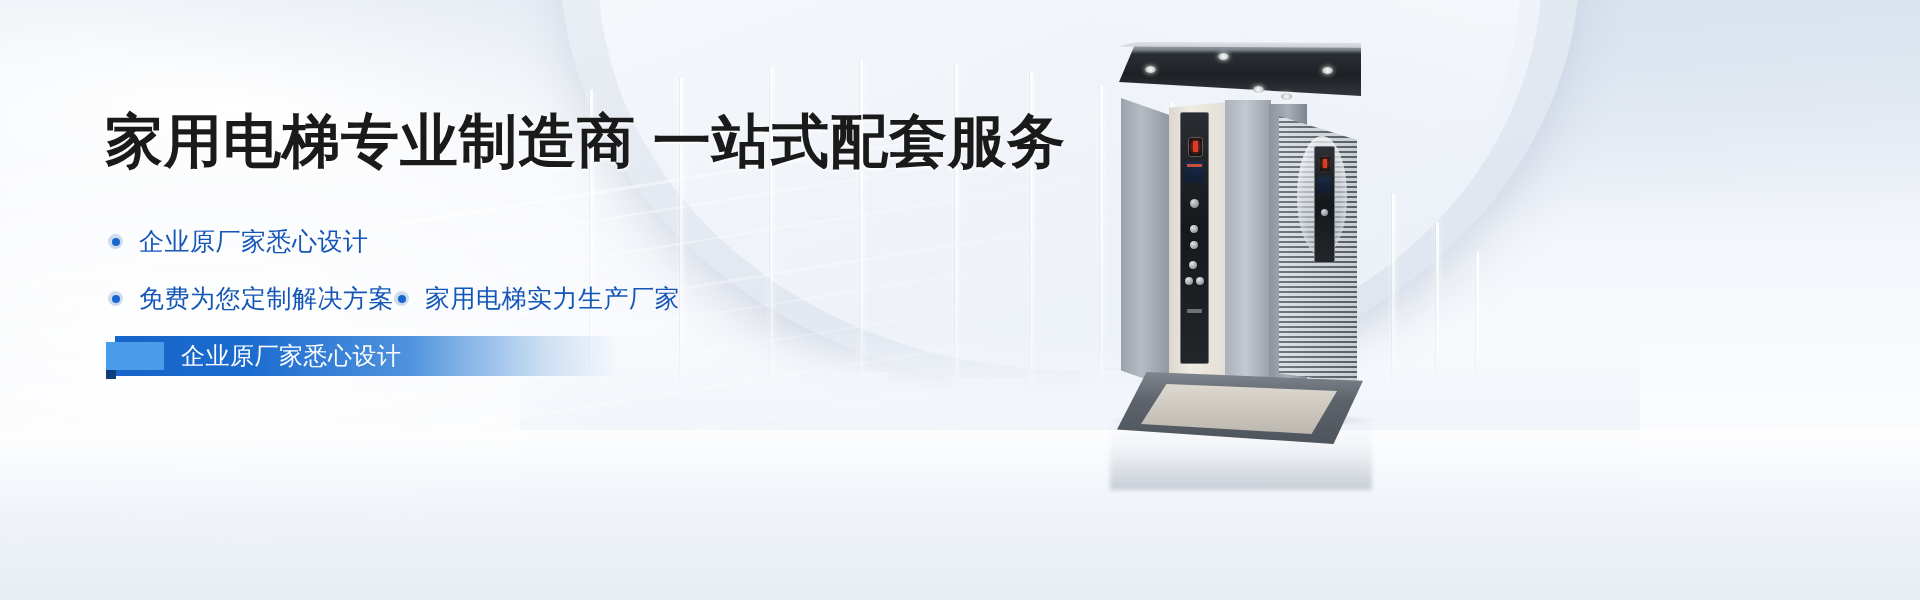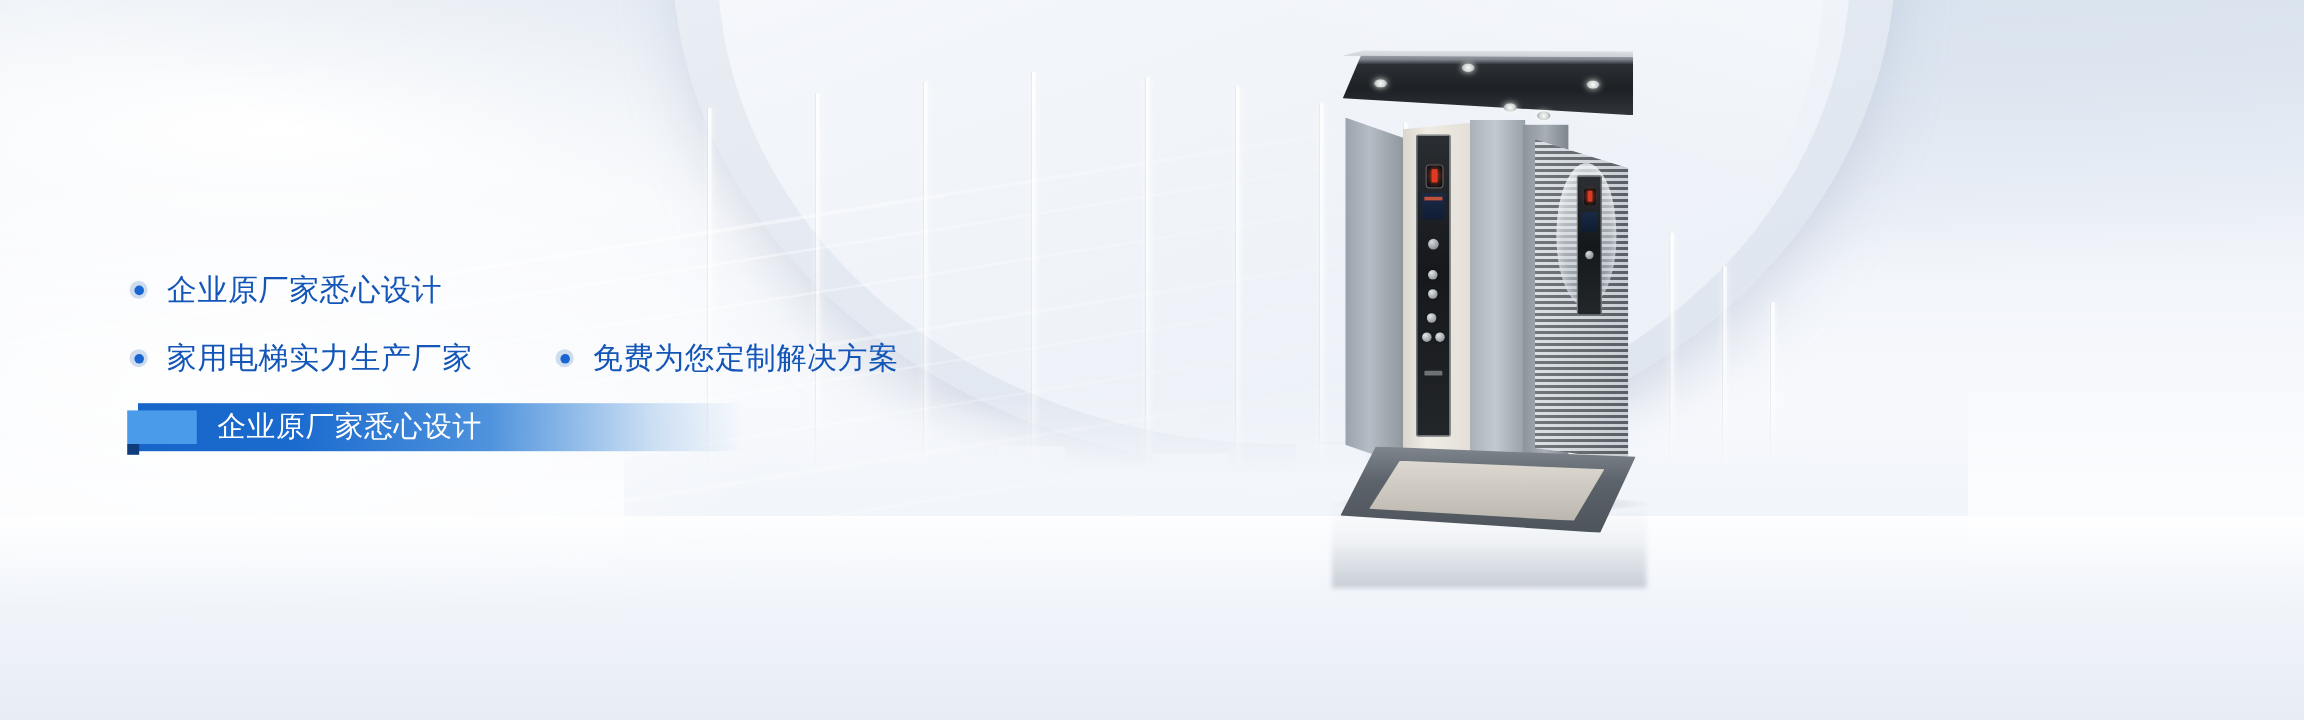--- a/index.html
+++ b/index.html
@@ -280,37 +280,38 @@
         <div class="cop2-knob"></div>
       </div>
     </div>
 
     <div class="e-floor"></div>
     <div class="e-tile"></div>
   </div>
 
   <div class="content">
 
+    <div class="headline">家用电梯专业制造商 一站式配套服务</div>
 
     <div class="bullets">
       <div class="brow">
         <div class="bitem col1">
           <span class="dot"></span>
           <span class="btext">企业原厂家悉心设计</span>
         </div>
       </div>
       <div class="brow">
+        <div class="bitem">
+          <span class="dot"></span>
+          <span class="btext">免费为您定制解决方案</span>
+        </div>
         <div class="bitem col1">
           <span class="dot"></span>
           <span class="btext">家用电梯实力生产厂家</span>
         </div>
-        <div class="bitem">
-          <span class="dot"></span>
-          <span class="btext">免费为您定制解决方案</span>
-        </div>
       </div>
     </div>
 
     <div class="ribbon">
       <div class="ribbon-tab"></div>
       <div class="ribbon-text">企业原厂家悉心设计</div>
     </div>
 
   </div>
 </div>

